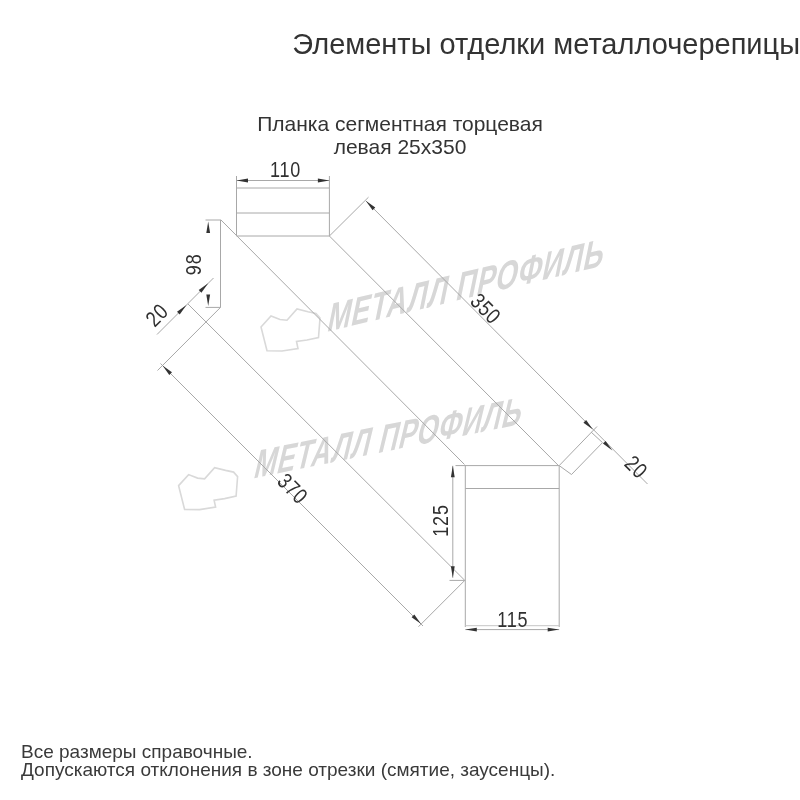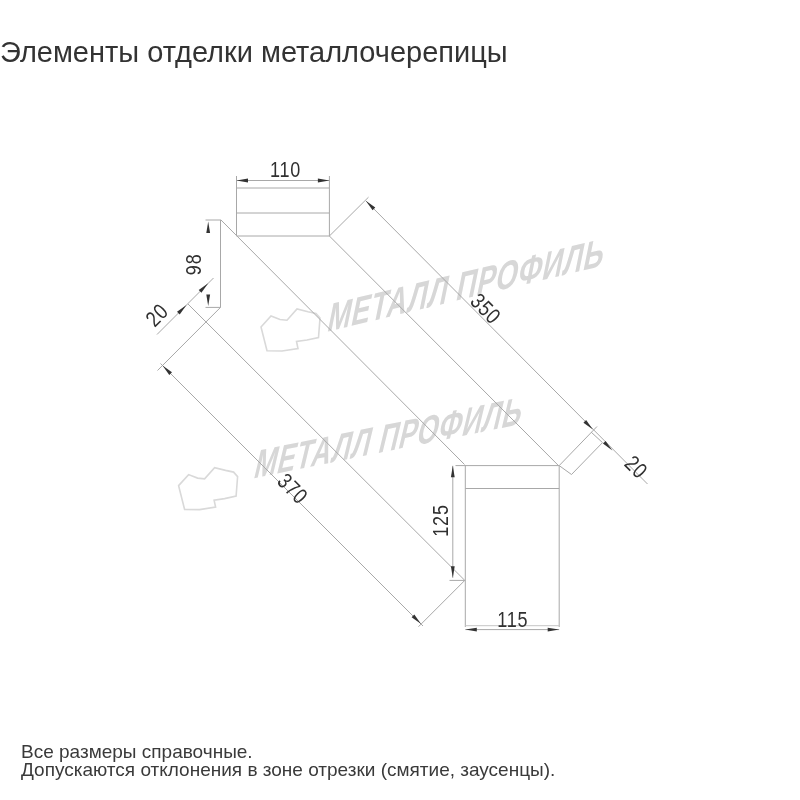--- a/index.html
+++ b/index.html
@@ -1,29 +1,30 @@
 <!DOCTYPE html>
 <html><head>
 <meta charset="utf-8">
 <style>
   html,body{margin:0;padding:0;background:#fff;}
   #page{position:relative;width:800px;height:800px;background:#fff;overflow:hidden;filter:grayscale(1) blur(0.4px);
         font-family:"Liberation Sans", sans-serif;}
-  .title{position:absolute;top:36px;left:0;width:800px;text-align:left;
+  .title{position:absolute;top:28px;left:0;width:800px;text-align:right;
          font-size:29px;color:#333;}
   .subtitle{position:absolute;top:112px;left:0;width:800px;text-align:center;
             font-size:21px;line-height:23px;color:#333;}
   .footer{position:absolute;top:743px;left:21px;font-size:19px;line-height:17.5px;color:#3a3a3a;}
 </style>
 </head>
 <body>
 <div id="page">
 
 <div class="title">Элементы отделки металлочерепицы</div>
 
+<div class="subtitle">Планка сегментная торцевая<br>левая 25х350</div>
 
 <svg width="800" height="800" viewBox="0 0 800 800" style="position:absolute;left:0;top:0" stroke-linecap="butt" stroke-linejoin="miter">
   <defs>
 
     <polygon id="ah" points="0,0 -11.5,1.9 -11.5,-1.9"></polygon>
 
     <path id="cloud" d="M 1 19 L 11 8 L 20 11.5 L 27 12.2 L 37 1 L 48 3.8 L 56 5.5 L 60 10 L 58.5 29.5 L 47 32 L 36.5 33.5 L 38 40.5 L 22 43 L 7 42.8 Z"></path>
   </defs>
 
   <g stroke="#d9d9d9" fill="none" stroke-width="1.6">

